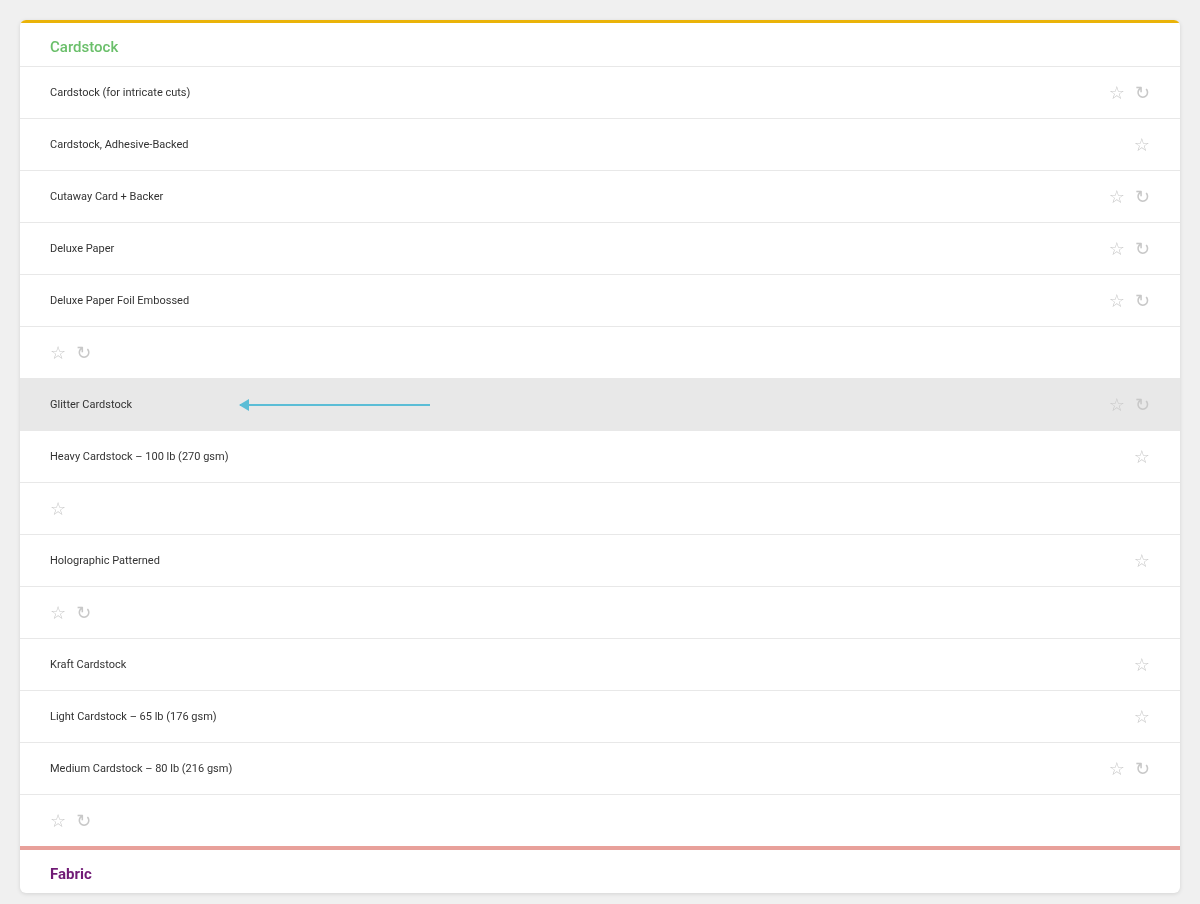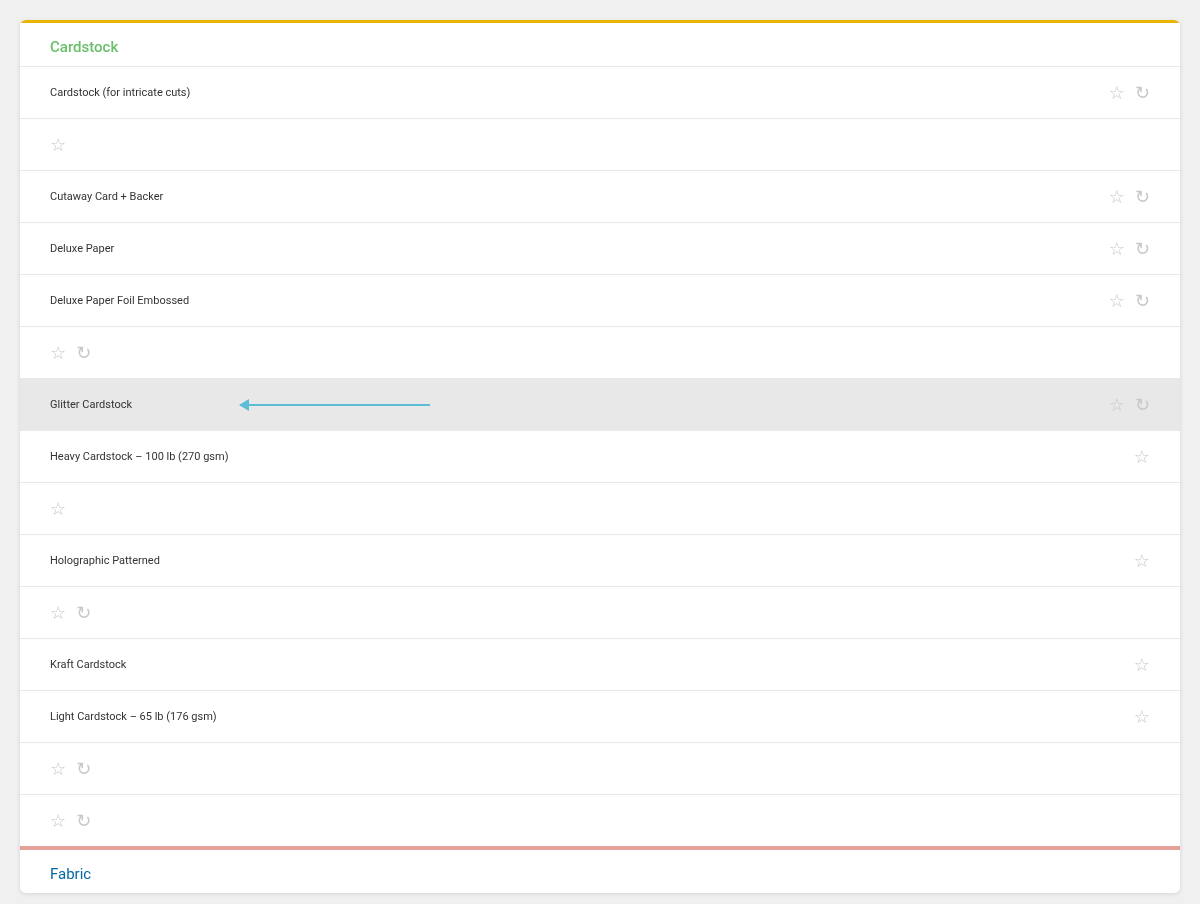--- a/index.html
+++ b/index.html
@@ -98,42 +98,43 @@
     }
 
     .section-bottom {
       border-top: 4px solid #e8a09a;
       padding: 14px 30px 10px 30px;
       margin-top: 0;
     }
 
     .section-title-fabric {
       font-size: 15px;
-      color: #0369a1;
-      font-weight: 400;
+      color: #701a75;
+      font-weight: 700;
     }
   </style>
 </head>
 <body>
 
 <div class="container">
 
   <div class="section-header">
     <span class="section-title">Cardstock</span>
   </div>
 
   <div id="items-container">
       <div class="list-item">
         <span class="item-label">Cardstock (for intricate cuts)</span>
         <div class="item-actions">
           <span class="star-icon">☆</span>
           <span class="refresh-icon">↻</span>
         </div>
       </div>
       <div class="list-item">
+        <span class="item-label">Cardstock, Adhesive-Backed</span>
         <div class="item-actions">
           <span class="star-icon">☆</span>
         </div>
       </div>
       <div class="list-item">
         <span class="item-label">Cutaway Card + Backer</span>
         <div class="item-actions">
           <span class="star-icon">☆</span>
           <span class="refresh-icon">↻</span>
         </div>
@@ -197,20 +198,21 @@
           <span class="star-icon">☆</span>
         </div>
       </div>
       <div class="list-item">
         <span class="item-label">Light Cardstock – 65 lb (176 gsm)</span>
         <div class="item-actions">
           <span class="star-icon">☆</span>
         </div>
       </div>
       <div class="list-item">
+        <span class="item-label">Medium Cardstock – 80 lb (216 gsm)</span>
         <div class="item-actions">
           <span class="star-icon">☆</span>
           <span class="refresh-icon">↻</span>
         </div>
       </div>
       <div class="list-item">
         <div class="item-actions">
           <span class="star-icon">☆</span>
           <span class="refresh-icon">↻</span>
         </div>

